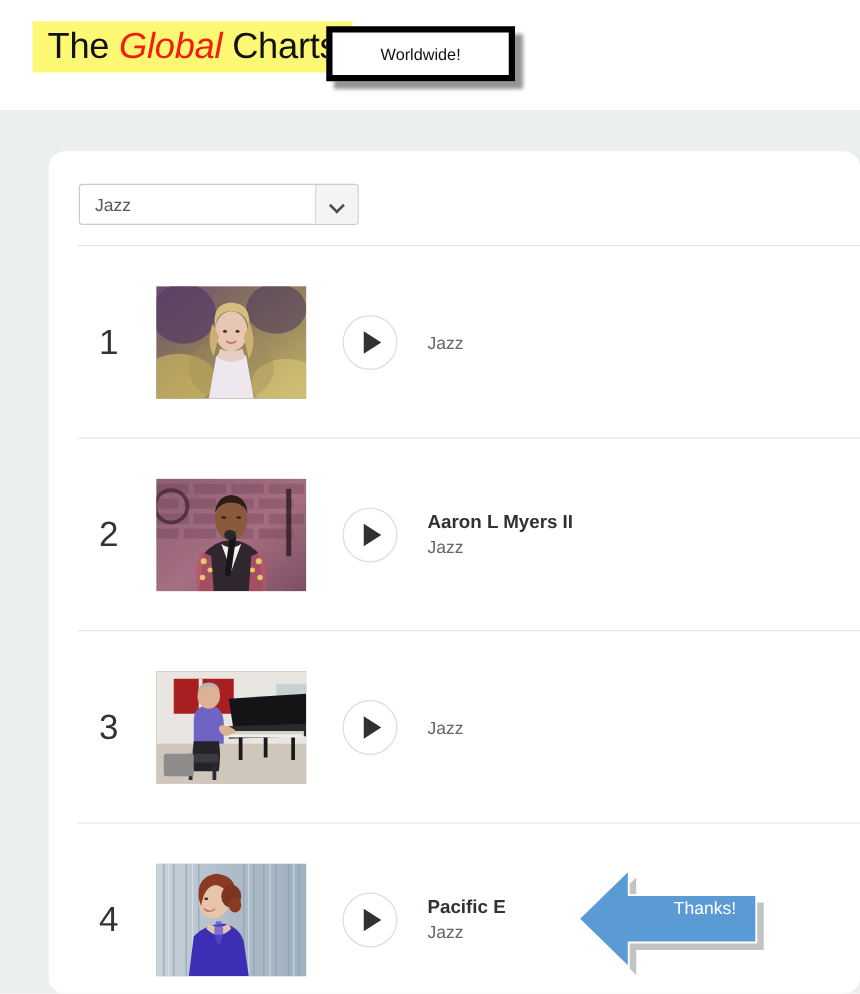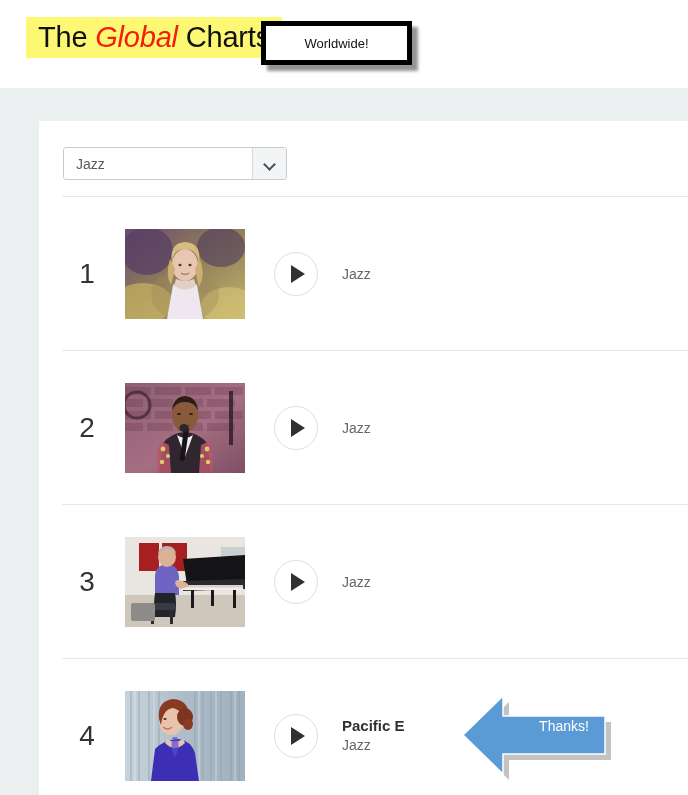--- a/index.html
+++ b/index.html
@@ -68,20 +68,21 @@
     background: #eceff0;
   }
 
   
   .content-card {
     position: absolute;
     left: 39px; top: 121px;
     width: 649px;
     height: 674px;
     background: #ffffff;
+    border-radius: 13px;
   }
 
   
   .select-wrap {
     position: absolute;
     left: 24px; top: 26px;
     width: 224px; height: 33px;
     border: 1px solid #c9cccd;
     border-radius: 3px;
     background: #ffffff;
@@ -322,20 +323,21 @@
             <ellipse cx="54" cy="31" rx="2" ry="1" fill="#2e1d16"></ellipse>
             <ellipse cx="66" cy="31" rx="2" ry="1" fill="#2e1d16"></ellipse>
             <rect x="57" y="44" width="5" height="34" rx="2.5" fill="#17141a" transform="rotate(8 59 60)"></rect>
             <ellipse cx="59" cy="45" rx="4.6" ry="4" fill="#2a262d"></ellipse>
           </svg>
         </div>
         <div class="play-btn">
           <span class="play-tri"></span>
         </div>
         <div class="meta">
+          <div class="meta-title">Aaron L Myers II</div>
           <div class="meta-genre">Jazz</div>
         </div>
       </div>
 
       <div class="chart-row">
         <div class="rank">3</div>
         <div class="thumb">
           <svg viewBox="0 0 120 90" preserveAspectRatio="none" aria-hidden="true">
             <rect width="120" height="90" fill="#e9e6e1"></rect>
             <rect x="0" y="58" width="120" height="32" fill="#cfc7bb"></rect>

